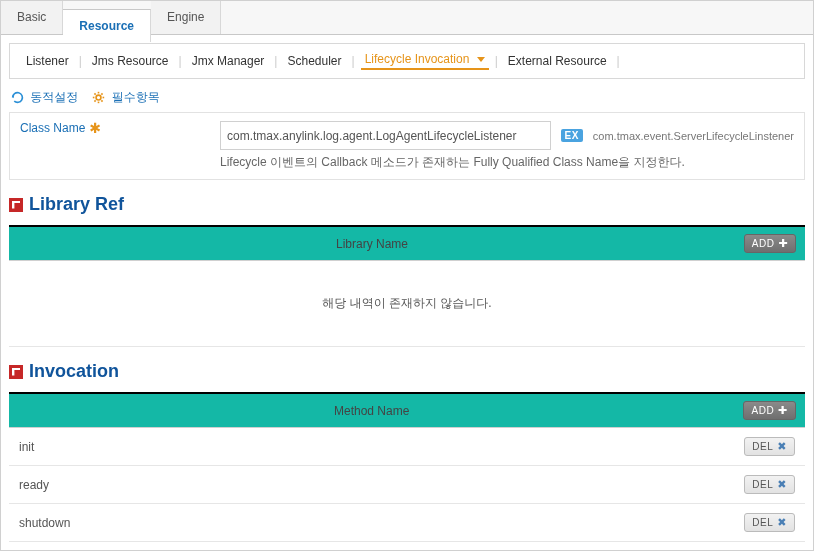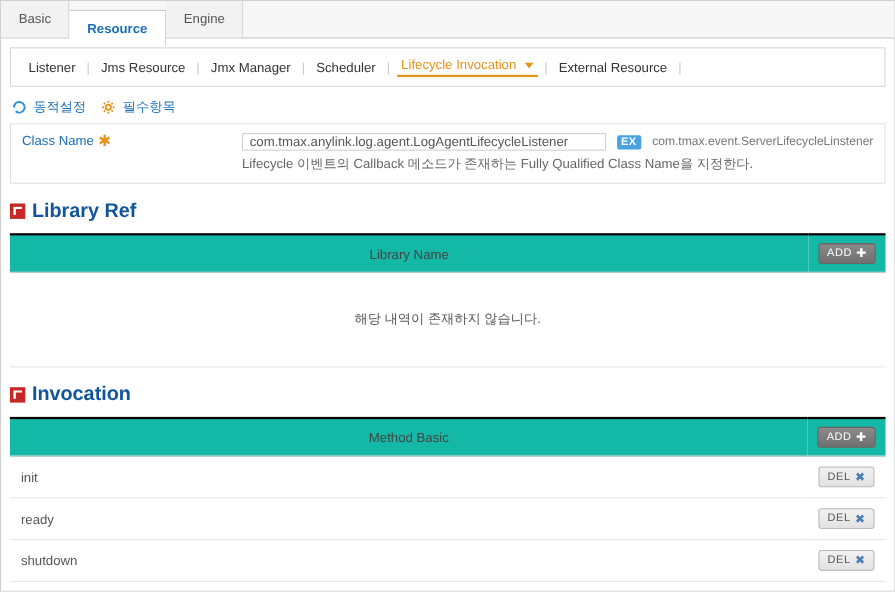--- a/index.html
+++ b/index.html
@@ -23,21 +23,21 @@
 .legend .icon { display: inline-block; width: 13px; height: 13px; vertical-align: middle; margin-right: 3px; }
 .refresh-icon { color: #2a8fd6; }
 .gear-icon { color: #e6941a; }
 
 
 .field-row { display: flex; border: 1px solid #e2e2e2; margin: 0 8px 8px 8px; padding: 8px 10px; align-items: flex-start; gap: 10px; }
 .field-label { width: 190px; color: #1a6fb5; font-weight: 500; display: flex; align-items: center; gap: 4px; }
 .field-required { color: #e6941a; font-size: 14px; line-height: 10px; }
 .field-content { flex: 1; }
 .input-line { display: flex; align-items: center; gap: 10px; }
-.text-input { flex: 1; border: 1px solid #d0d0d0; padding: 3px 6px; font-size: 12px; color: #555; height: 16px; }
+.text-input { flex: 1; border: 1px solid #d0d0d0; padding: 3px 6px; font-size: 12px; color: #555; height: 29px; }
 .ex-badge { background: #4aa3e0; color: #fff; font-size: 10px; font-weight: bold; padding: 1px 4px; border-radius: 2px; letter-spacing: 0.5px; }
 .ex-text { color: #777; font-size: 11px; }
 .desc { color: #666; margin-top: 4px; font-size: 12px; }
 
 
 .section { margin: 14px 8px 4px 8px; }
 .section-head { display: flex; align-items: center; gap: 6px; color: #10549b; font-size: 18px; font-weight: bold; padding-bottom: 6px; }
 .sq-icon { display: inline-block; width: 14px; height: 14px; background: #c62828; position: relative; }
 .sq-icon::after { content: ""; position: absolute; inset: 3px; background: #fff; clip-path: polygon(0 0, 100% 0, 100% 30%, 30% 30%, 30% 100%, 0 100%); }
 
@@ -158,21 +158,21 @@
 
   <div class="section">
     <div class="section-head">
       <span class="sq-icon"></span>
       <span>Invocation</span>
     </div>
   </div>
   <table class="tbl">
     <thead>
       <tr>
-        <th>Method Basic</th>
+        <th>Method Name</th>
         <th class="action-col">
           <span class="btn">
             <span>ADD</span>
             <span class="plus-icon">✚</span>
           </span>
         </th>
       </tr>
     </thead>
     <tbody id="invocation-body">
     <tr>

